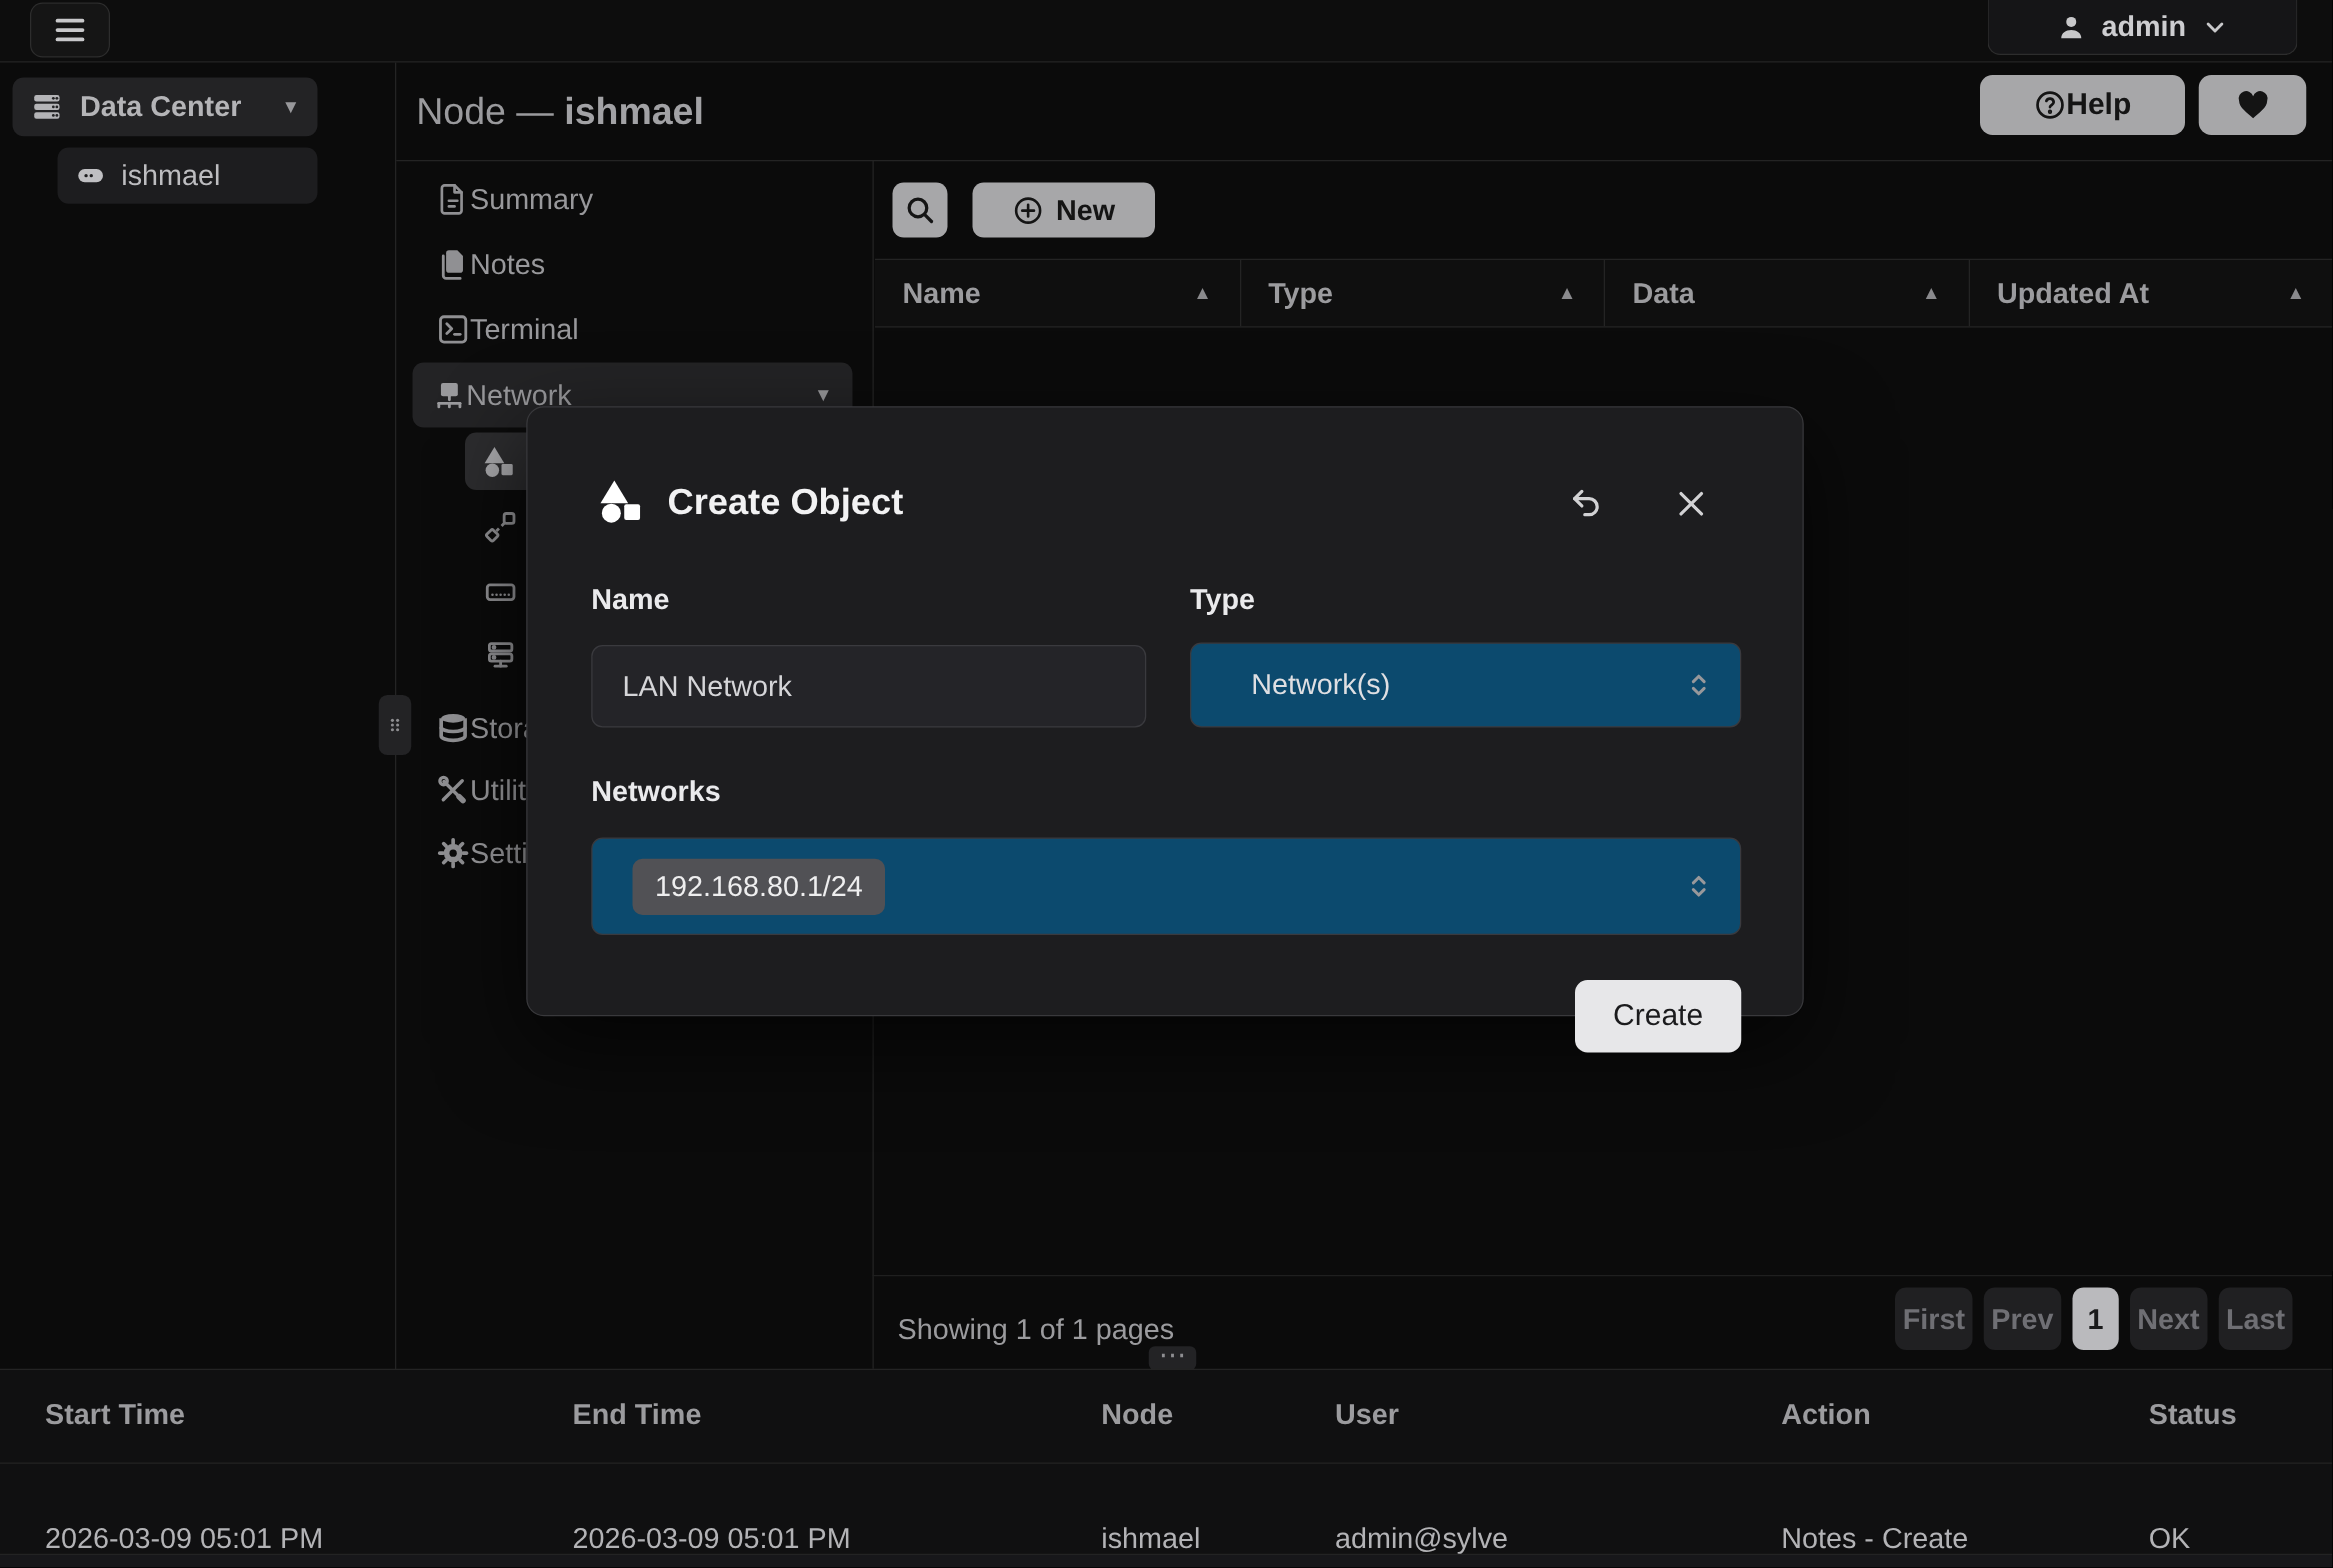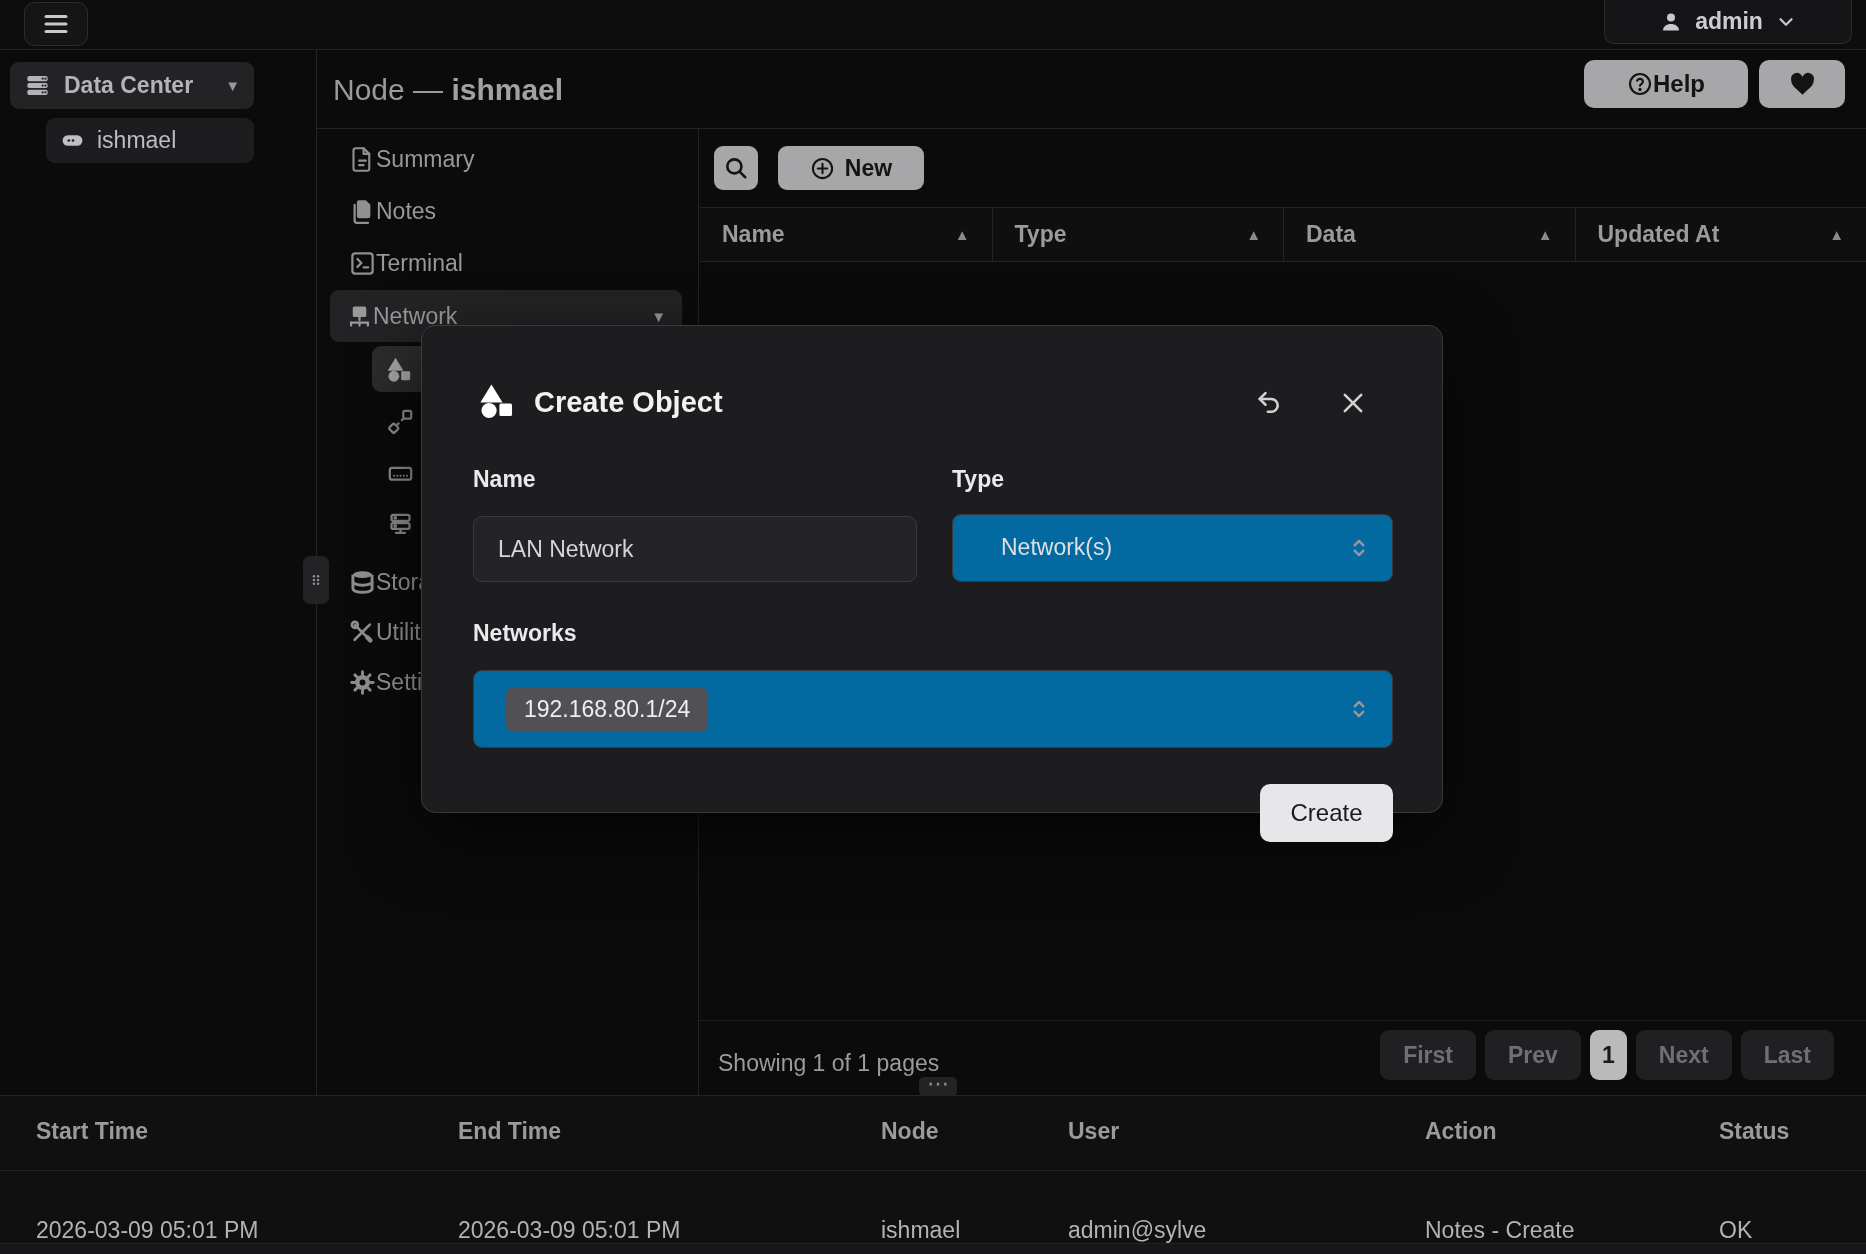--- a/index.html
+++ b/index.html
@@ -10,21 +10,21 @@
     color:#98989b;
   }
   .abs { position:absolute; }
 
   
   .topbar { left:0; top:0; width:1866px; height:50px; background:#0d0d0d; border-bottom:1px solid #242424; }
   .hamburger-btn { left:24px; top:2px; width:64px; height:44px; background:#151515; border:1px solid #2d2d2d;
     border-radius:10px; display:flex; align-items:center; justify-content:center; cursor:pointer; }
   .admin-btn { left:1590px; top:0; width:248px; height:44px; background:#151517; border:1px solid #2d2d2d; border-top:none;
     border-radius:0 0 10px 10px; display:flex; align-items:center; justify-content:center; gap:12px;
-    color:#cdcdd0; font-size:23px; font-weight:bold; cursor:pointer;margin-left:14px; }
+    color:#cdcdd0; font-size:23px; font-weight:bold; cursor:pointer; }
 
   
   .v-div-sidebar { left:316px; top:50px; width:1px; height:1046px; background:#242424; }
   .datacenter-btn { left:10px; top:62px; width:244px; height:47px; background:#232325; border-radius:9px;
     display:flex; align-items:center; padding:0 14px; gap:13px; color:#b4b4b7; font-size:23px; font-weight:bold; cursor:pointer; }
   .caret { margin-left:auto; font-size:15px; color:#98989b; }
   .node-item { left:46px; top:118px; width:208px; height:45px; background:#1d1d1f; border-radius:9px;
     display:flex; align-items:center; padding:0 14px; gap:12px; color:#bdbdc0; font-size:23px; cursor:pointer; }
   .grip-handle { left:303px; top:556px; width:26px; height:48px; background:#232325; border-radius:7px;
     display:flex; align-items:center; justify-content:center; cursor:col-resize; }
@@ -55,21 +55,21 @@
   .th-cell { display:flex; align-items:center; justify-content:space-between; padding:0 22px;
     font-size:23px; font-weight:bold; color:#9b9b9e; cursor:pointer; }
   .th-cell + .th-cell { border-left:1px solid #242424; }
   .sort-arrow { font-size:15px; color:#8a8a8d; }
 
   
   .h-div-pager { left:698px; top:1020px; width:1168px; height:1px; background:#1f1f1f; }
   .showing-text { left:718px; top:1050px; font-size:23px; color:#9b9b9e; }
   .pager { right:32px; top:1030px; display:flex; gap:9px; height:50px; }
   .pg-btn { background:#202022; color:#6f6f74; border-radius:9px; font-size:23px; font-weight:600;
-    display:flex; align-items:center; justify-content:center; padding:0 23px; cursor:pointer; }
+    display:flex; align-items:center; justify-content:center; padding:0 6px; cursor:pointer; }
   .pg-current { background:#bababd; color:#1a1a1b; width:37px; padding:0; }
 
   
   .splitter-handle { left:919px; top:1077px; width:38px; height:19px; background:#232325; border-radius:5px;
     color:#8e8e91; font-size:22px; line-height:13px; text-align:center; cursor:row-resize; }
   .h-div-bottom { left:0; top:1095px; width:1866px; height:1px; background:#242424; }
   .audit-panel { left:0; top:1096px; width:1866px; height:158px; background:#101011; }
   .audit-h { top:1118px; font-size:23px; font-weight:bold; color:#9b9b9e; }
   .audit-v { top:1198px; font-size:23px; color:#b3b3b6;margin-top:19px; }
   .ac1{left:36px;} .ac2{left:458px;} .ac3{left:881px;} .ac4{left:1068px;} .ac5{left:1425px;} .ac6{left:1719px;}
@@ -79,21 +79,21 @@
 
   
   .modal { left:421px; top:325px; width:1022px; height:488px; background:#1d1d1f; border:1px solid #39393c;
     border-radius:14px; z-index:20; box-shadow:0 24px 70px rgba(0,0,0,.65); }
   .modal .abs { position:absolute; }
   .modal-title { left:112px; top:60px; font-size:29px; font-weight:bold; color:#f2f2f3; }
   .icon-btn { width:38px; height:38px; display:flex; align-items:center; justify-content:center; cursor:pointer; border-radius:8px; }
   .fld-label { font-size:23px; font-weight:bold; color:#eaeaec; }
   .fld-input { background:#242428; border:1px solid #3a3a3e; border-radius:9px; color:#d5d5d8;
     font-size:23px; font-family:"Liberation Sans", sans-serif; padding:0 24px; outline:none; }
-  .fld-select { background:#0369a1; border:1px solid #3a3a3e; border-radius:9px; cursor:pointer; }
+  .fld-select { background:#0c4a6e; border:1px solid #3a3a3e; border-radius:9px; cursor:pointer; }
   .sel-text { color:#dfdfe2; font-size:23px; }
   .net-tag { background:#515155; border-radius:8px; padding:9px 18px; font-size:23px; color:#eeeeef; }
   .create-btn { left:838px; top:458px; width:133px; height:58px; background:#e7e7e9; border-radius:10px; border:none;
     display:flex; align-items:center; justify-content:center; font-size:24px; color:#1b1b1d; cursor:pointer;
     font-family:"Liberation Sans", sans-serif; }
   svg { display:block; }
 </style>
 </head>
 <body>
 

